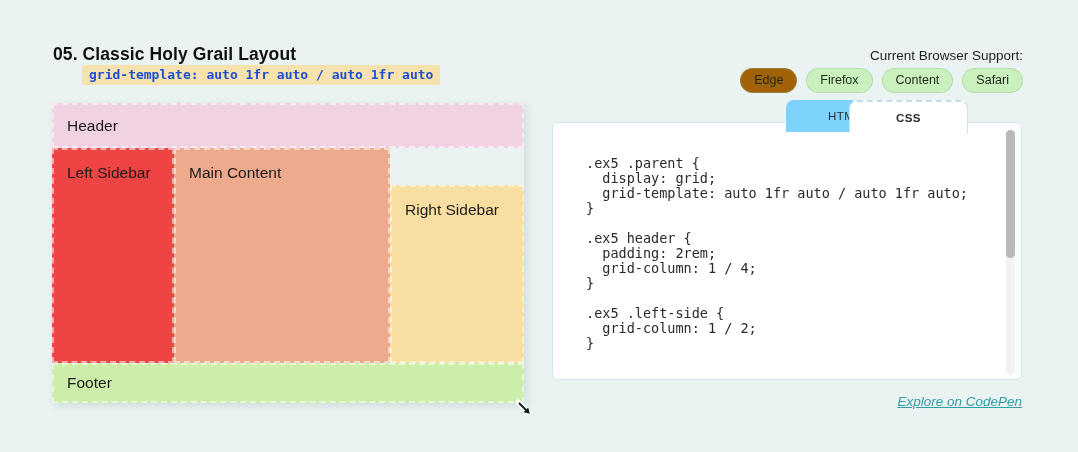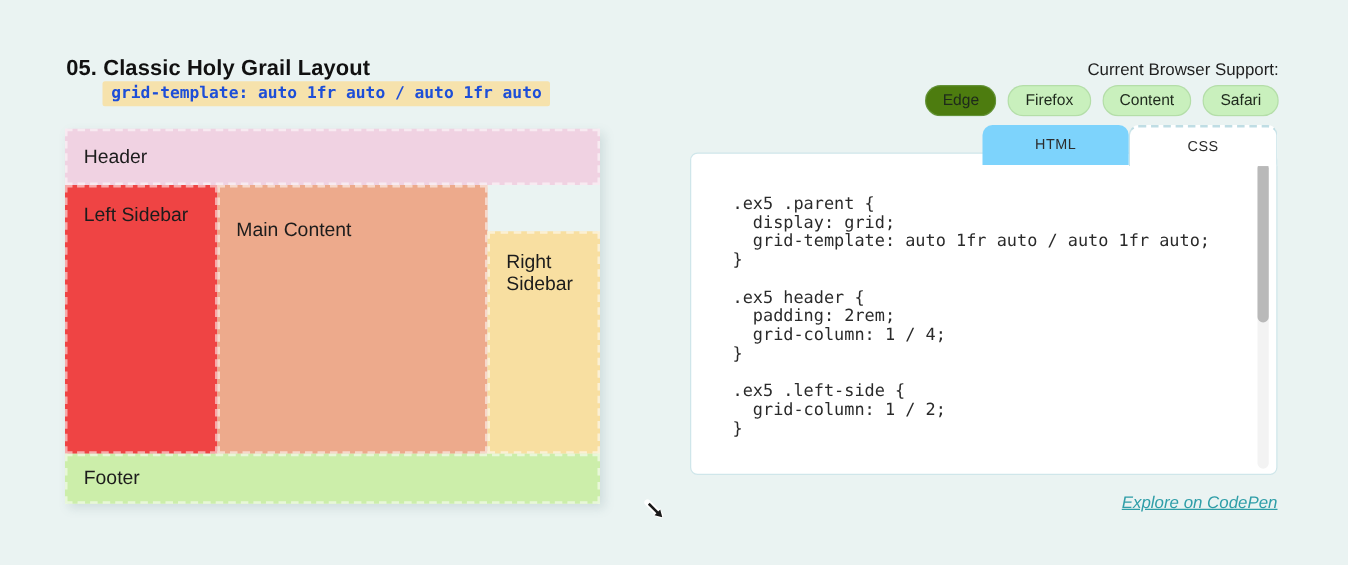--- a/index.html
+++ b/index.html
@@ -22,35 +22,35 @@
     position: absolute; left: 82px; top: 65px;
     font-family: "DejaVu Sans Mono", monospace;
     font-size: 13px; font-weight: bold; color: #1d4ed8;
     padding: 2px 7px 3px 7px;
     border-radius: 2px;
   }
 
   
   .demo {
     position: absolute; left: 52px; top: 103px;
-    width: 428px; height: 300px;
+    width: 472px; height: 300px;
     display: grid;
     grid-template-rows: 45px 1fr 40px;
     grid-template-columns: 122px 216px 1fr;
     box-shadow: 3px 3px 8px rgba(90,120,130,0.18);
   }
   .region {
     border: 2px dashed rgba(255,255,255,0.55);
     font-size: 15.5px;
     color: #1c1c1c;
     padding-left: 13px;
   }
   .region.r-header { grid-column: 1 / 4; display: flex; align-items: center; }
   .region.r-left   { grid-column: 1 / 2; padding-top: 14px; }
-  .region.r-main   { grid-column: 2 / 3; padding-top: 26px; }
+  .region.r-main   { grid-column: 2 / 3; padding-top: 14px; }
   .region.r-right  { grid-column: 3 / 4; padding-top: 14px; margin-top: 37px; }
   .region.r-footer { grid-column: 1 / 4; display: flex; align-items: center; }
 
   .resize-handle {
     position: absolute; left: 463px; top: 296px;
     width: 18px; height: 18px;
     cursor: nwse-resize;
   }
 
   
@@ -75,27 +75,28 @@
     display: flex; align-items: center; justify-content: center;
     font-size: 11.5px; letter-spacing: 0.4px; color: #2c2c2c;
     cursor: pointer; z-index: 3;
   }
   .tab-html {
     left: 786px; width: 117px;
     background: #7dd3fc;
     border-radius: 8px 8px 0 0;
   }
   .tab-css {
-    left: 903px; width: 119px;
+    left: 849px; width: 119px;
     background: #ffffff;
     border: 1px solid #c9e3e9;
     border-top: 2px dashed #bfdde4;
     border-bottom: none;
     border-radius: 8px 8px 0 0;
     height: 33px;
+    font-weight: bold;
   }
 
   .code-panel {
     position: absolute; left: 552px; top: 122px;
     width: 470px; height: 258px;
     background: #ffffff;
     border: 1px solid #cfe6ea;
     border-radius: 6px;
     z-index: 2;
     overflow: hidden;
@@ -156,21 +157,21 @@
         <polygon points="15.5,15.5 7.5,13.5 13.5,7.5" fill="#ffffff"></polygon>
         <line x1="4" y1="4" x2="12" y2="12" stroke="#1a1a1a" stroke-width="2"></line>
         <polygon points="14.8,14.8 8.6,13.2 13.2,8.6" fill="#1a1a1a"></polygon>
       </g>
     </svg>
   </div>
 </div>
 
 <div class="support-label">Current Browser Support:</div>
 <div class="badges">
-  <span class="badge" style="background: #4d7c0f; text-align: right;">Edge</span>
+  <span class="badge" style="background: #a16207; text-align: right;">Edge</span>
   <span class="badge" style="background: rgb(201, 240, 189);">Firefox</span>
   <span class="badge" style="background: rgb(201, 240, 189);">Content</span>
   <span class="badge" style="background: rgb(201, 240, 189);">Safari</span>
 </div>
 
 <div class="tab tab-html">HTML</div>
 <div class="tab tab-css">CSS</div>
 
 <div class="code-panel">
   <pre class="code">.ex5 .parent {

